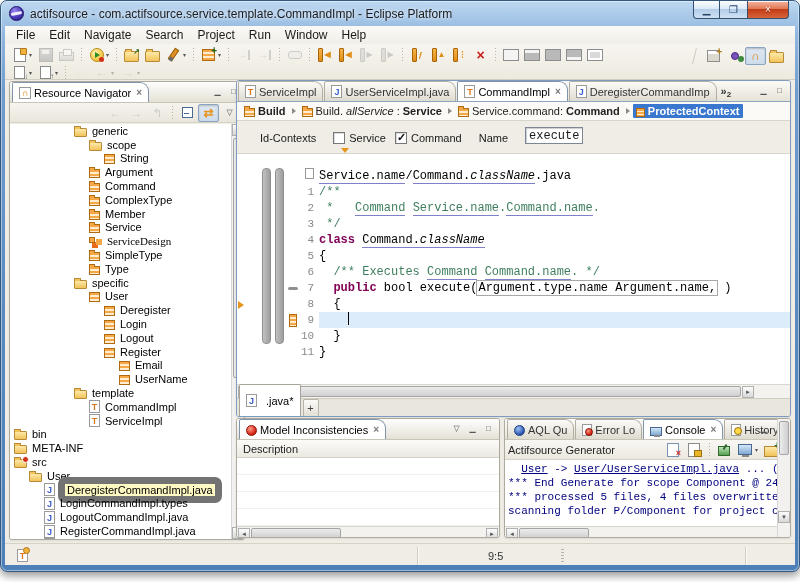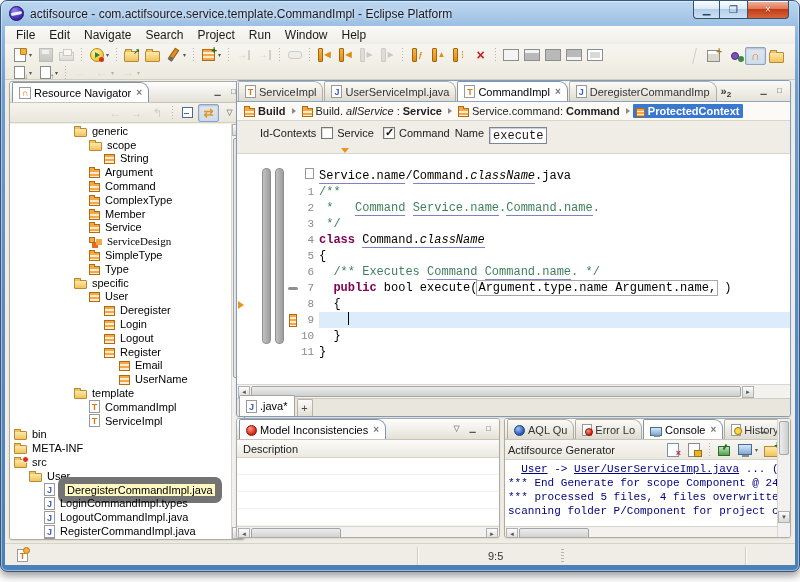--- a/index.html
+++ b/index.html
@@ -178,21 +178,21 @@
   .tab-overflow{display:inline-flex;align-items:flex-start;font-size:11px;color:#333;padding:2px 3px;font-weight:bold}
   .tab-overflow .cnt{font-size:8px;margin-top:5px}
   .breadcrumb{height:19px;background:#fbfaf7;border-bottom:1px solid #d8d5cb;display:flex;align-items:center;
     padding-left:4px;font-size:11px;color:#222;white-space:nowrap;overflow:hidden}
   .bc-item{display:inline-flex;align-items:center;gap:3px;padding:1px 3px}
   .bc-item .b{font-weight:bold}
   .bc-item .i{font-style:italic}
   .bc-item.sel{background:#3a78d0;color:#fff;border-radius:1px}
   .bc-sep{width:0;height:0;border-left:4px solid #8a8a8a;border-top:3px solid transparent;border-bottom:3px solid transparent;margin:0 3px}
   .eform{position:relative;height:33px;background:#efede5;border-bottom:1px solid #d8d5cb;font-size:11px;color:#1a1a1a}
-  .eform-row{position:absolute;left:23px;top:6px;display:flex;align-items:flex-start;gap:5px}
+  .eform-row{position:absolute;left:23px;top:6px;display:flex;align-items:flex-end;gap:17px}
   .cbwrap{display:inline-flex;align-items:center;gap:4px}
   .cb{width:12px;height:12px;background:#fff;border:1px solid #777;box-shadow:inset 1px 1px 0 #dcdcdc;position:relative}
   .cb.checked::before{content:"✓";position:absolute;left:1px;top:-2px;font-size:11px;font-weight:bold;color:#111}
   .namefield{min-width:54px;height:17px;background:#fff;border:1px solid #7c8694;box-shadow:inset 1px 1px 1px #c8ccd2;
     font:12px "Liberation Mono",monospace;display:inline-flex;align-items:center;padding:0 3px}
   .tri-down{position:absolute;left:104px;bottom:0;width:0;height:0;border-left:4px solid transparent;
     border-right:4px solid transparent;border-top:5px solid #e8941e}
   .codebody{position:relative;height:230px;background:#fff;overflow:hidden;font:12px/16px "Liberation Mono",monospace;color:#000}
   .edge-arrow{position:absolute;left:1px;top:147px;width:0;height:0;border-left:6px solid #e8941e;
     border-top:4px solid transparent;border-bottom:4px solid transparent}
@@ -213,21 +213,21 @@
   .cs-cmlink{color:#3f7f5f;border-bottom:1px solid #8080c8}
   .cs-link{border-bottom:1px solid #8080c8}
   .cs-linki{font-style:italic;border-bottom:1px solid #8080c8}
   .tbox{outline:1px solid #a8a8a8;background:#fefefe;padding:0 1px}
   .caret{display:inline-block;width:1.5px;height:13px;background:#000;vertical-align:-2px}
   .sb-h{height:14px;background:#f3f2ef;border-top:1px solid #d8d6d0;display:flex;align-items:center;padding:0 1px;gap:1px}
   .sb-b{width:12px;height:12px;display:flex;align-items:center;justify-content:center;font-size:6px;color:#555;
     background:linear-gradient(#fdfdfd,#d8d8d8);border:1px solid #b0b0b0;flex:none}
   .sb-t{height:11px;background:linear-gradient(#ececec,#cfcfcf);border:1px solid #a5a5a5;border-radius:2px}
   .innertabs{height:18px;background:#e9e6dd;display:flex;align-items:flex-end;padding-left:2px;border-top:1px solid #cfccc2}
-  .itab{display:inline-flex;align-items:center;gap:3px;height:21px;padding:0 6px;font-size:11px;background:#fff;
+  .itab{display:inline-flex;align-items:center;gap:9px;height:32px;padding:0 6px;font-size:11px;background:#fff;
     border:1px solid #a8a49a;border-bottom:none;border-radius:2px 2px 0 0}
   .iadd{display:inline-flex;align-items:center;justify-content:center;width:16px;height:17px;font-size:11px;color:#444;
     border:1px solid #b8b4aa;border-bottom:none;background:linear-gradient(#fbfaf7,#e2dfd4);margin-left:2px;border-radius:2px 2px 0 0}
 
   
   #model{left:231px;top:392px;width:264px;height:120px}
   .desc-header{height:18px;background:linear-gradient(#fcfbf9,#ebe9e1);border-bottom:1px solid #d5d2c8;
     font-size:11px;color:#222;display:flex;align-items:center;padding-left:6px}
   .mrows{height:68px;background:#fff}
   .mrow{height:17px;border-bottom:1px solid #f1f1ee}

